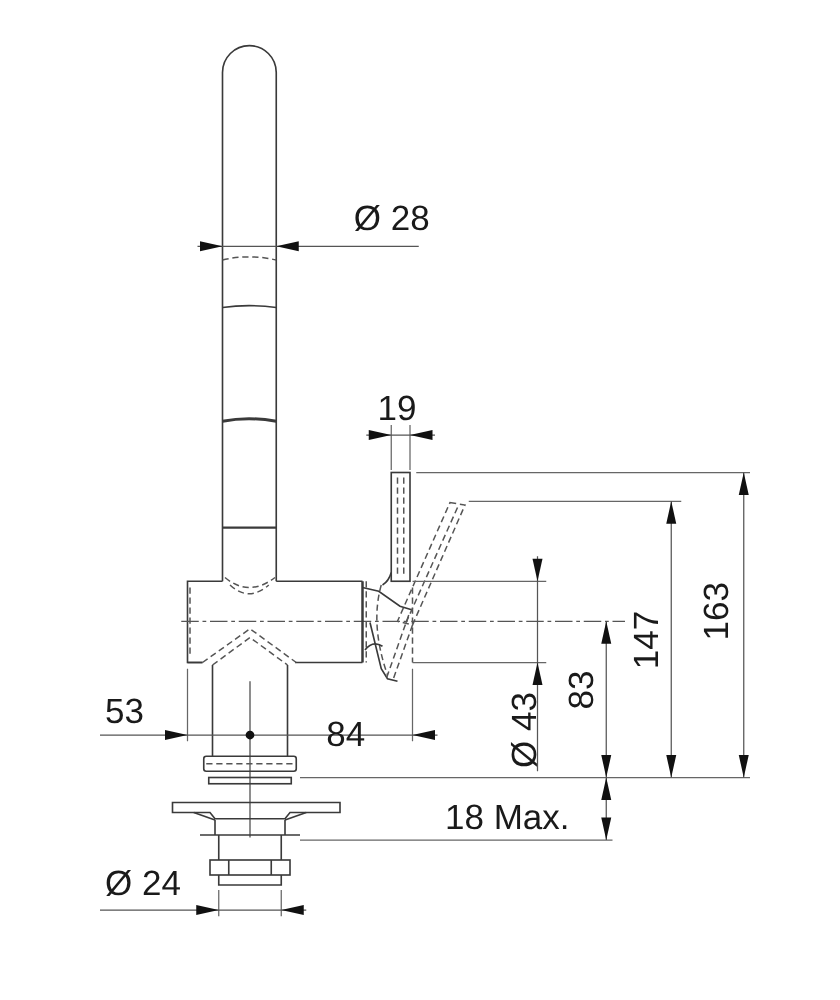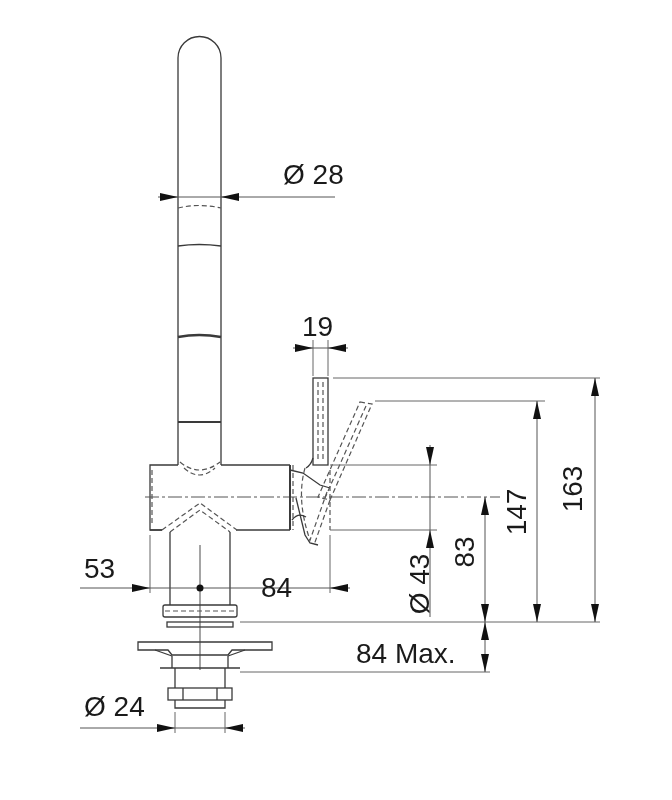--- a/index.html
+++ b/index.html
@@ -150,14 +150,14 @@
 </svg>
 
 <div class="lbl" style="left:255px; top:161px;margin-left:28px;">Ø 28</div>
 <div class="lbl" style="left:302px; top:313px;">19</div>
 <div class="lbl" style="left:84px; top:555px;">53</div>
 <div class="lbl" style="left:261px; top:555px;margin-top:19px;">84</div>
 <div class="lbl rot" style="left:380px; top:570px; width:80px; text-align:center;">Ø 43</div>
 <div class="lbl rot" style="left:440px; top:538px; width:50px; text-align:center;">83</div>
 <div class="lbl rot" style="left:487px; top:498px; width:60px; text-align:center;">147</div>
 <div class="lbl rot" style="left:543px; top:475px; width:60px; text-align:center;">163</div>
-<div class="lbl" style="left:356px; top:640px;">84 Max.</div>
+<div class="lbl" style="left:356px; top:640px;">18 Max.</div>
 <div class="lbl" style="left:84px; top:693px;">Ø 24</div>
 
 </body></html>

